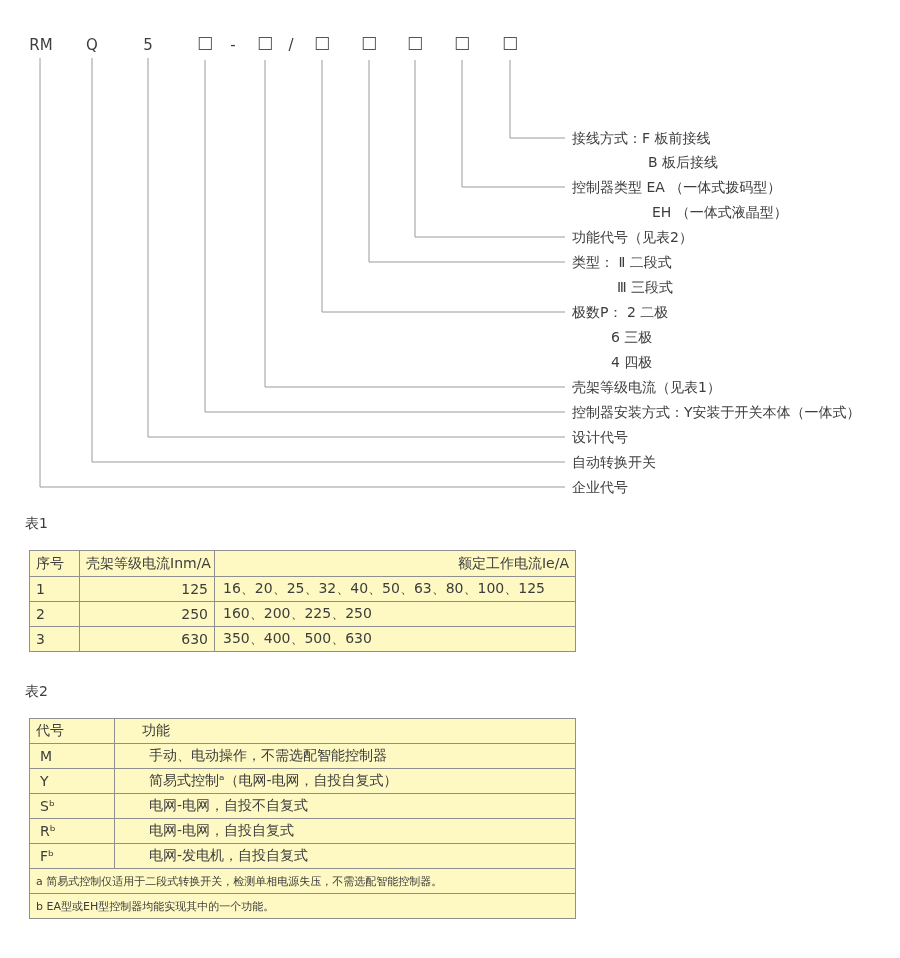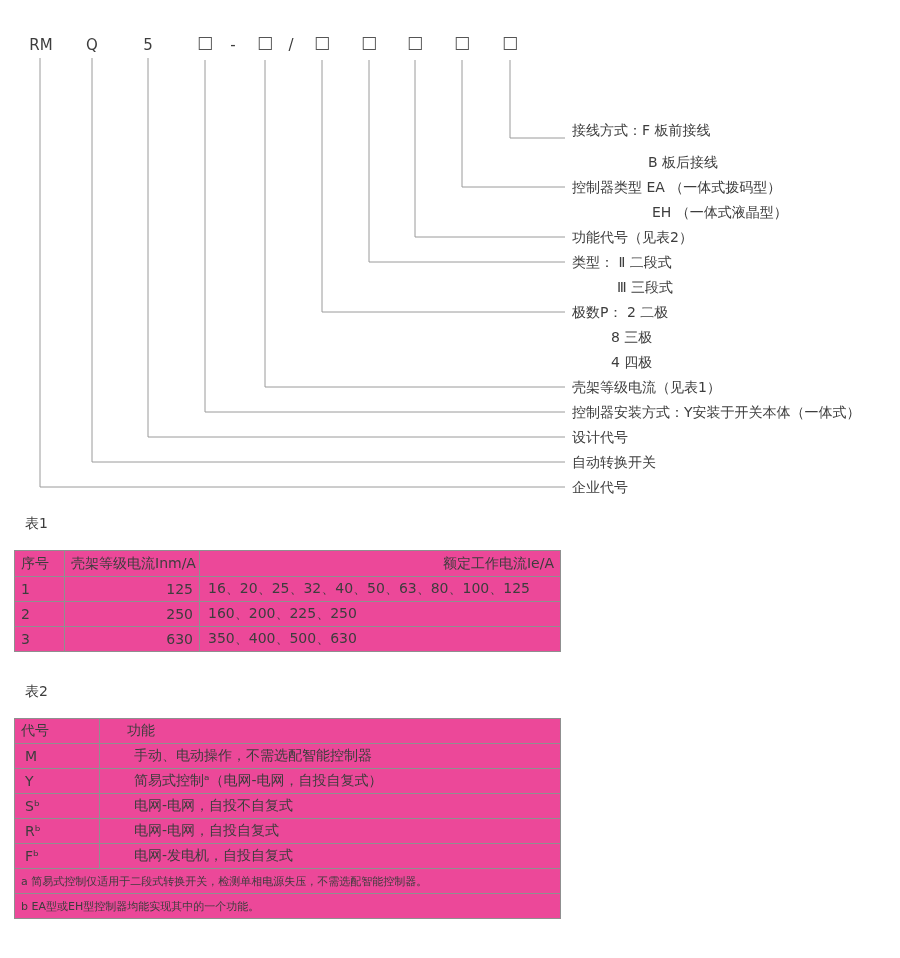--- a/index.html
+++ b/index.html
@@ -21,22 +21,22 @@
   .code-box { font-size:17px; top:33px; color:#555; }
 
   .dlabel {
     position:absolute; font-size:14px; line-height:18px;
     white-space:nowrap; color:#3d3d3d;
   }
 
   .caption { position:absolute; left:25px; font-size:14px; color:#3d3d3d; }
 
   .dtable {
-    position:absolute; left:14px; border-collapse:collapse; table-layout:fixed;
-    font-size:14px; color:#3d3d3d; background:#ec4899;
+    position:absolute; left:29px; border-collapse:collapse; table-layout:fixed;
+    font-size:14px; color:#3d3d3d; background:#fef9c3;
   }
   .dtable th, .dtable td {
     border:1px solid #8f8f8f; height:25px; font-weight:normal;
     text-align:left; padding:0 6px; overflow:hidden; white-space:nowrap;
   }
   #t1 { top:550px; width:546px; }
   #t1 .c-idx  { width:50px; }
   #t1 .c-frame{ width:135px; }
   #t1 .c-rated{ width:361px; }
   #t1 th.center, #t1 td.center { text-align:right; }
@@ -77,29 +77,29 @@
     <span class="code-part" style="left:233px">-</span>
     <span class="code-part code-box" style="left:265px">□</span>
     <span class="code-part" style="left:291px">/</span>
     <span class="code-part code-box" style="left:322px">□</span>
     <span class="code-part code-box" style="left:369px">□</span>
     <span class="code-part code-box" style="left:415px">□</span>
     <span class="code-part code-box" style="left:462px">□</span>
     <span class="code-part code-box" style="left:510px">□</span>
   </div>
 
-  <div class="dlabel" style="left:572px; top:121px">接线方式：F  板前接线</div>
+  <div class="dlabel" style="left:572px; top:129px">接线方式：F  板前接线</div>
   <div class="dlabel" style="left:648px; top:153px">B  板后接线</div>
   <div class="dlabel" style="left:572px; top:178px">控制器类型  EA （一体式拨码型）</div>
   <div class="dlabel" style="left:652px; top:203px">EH （一体式液晶型）</div>
   <div class="dlabel" style="left:572px; top:228px">功能代号（见表2）</div>
   <div class="dlabel" style="left:572px; top:253px">类型：  Ⅱ 二段式</div>
   <div class="dlabel" style="left:617px; top:278px">Ⅲ 三段式</div>
   <div class="dlabel" style="left:572px; top:303px">极数P：  2 二极</div>
-  <div class="dlabel" style="left:611px; top:328px">8 三极</div>
+  <div class="dlabel" style="left:611px; top:328px">6 三极</div>
   <div class="dlabel" style="left:611px; top:353px">4 四极</div>
   <div class="dlabel" style="left:572px; top:378px">壳架等级电流（见表1）</div>
   <div class="dlabel" style="left:572px; top:403px">控制器安装方式：Y安装于开关本体（一体式）</div>
   <div class="dlabel" style="left:572px; top:428px">设计代号</div>
   <div class="dlabel" style="left:572px; top:453px">自动转换开关</div>
   <div class="dlabel" style="left:572px; top:478px">企业代号</div>
 
   <div class="caption" style="top:515px">表1</div>
 
   <table class="dtable" id="t1">

